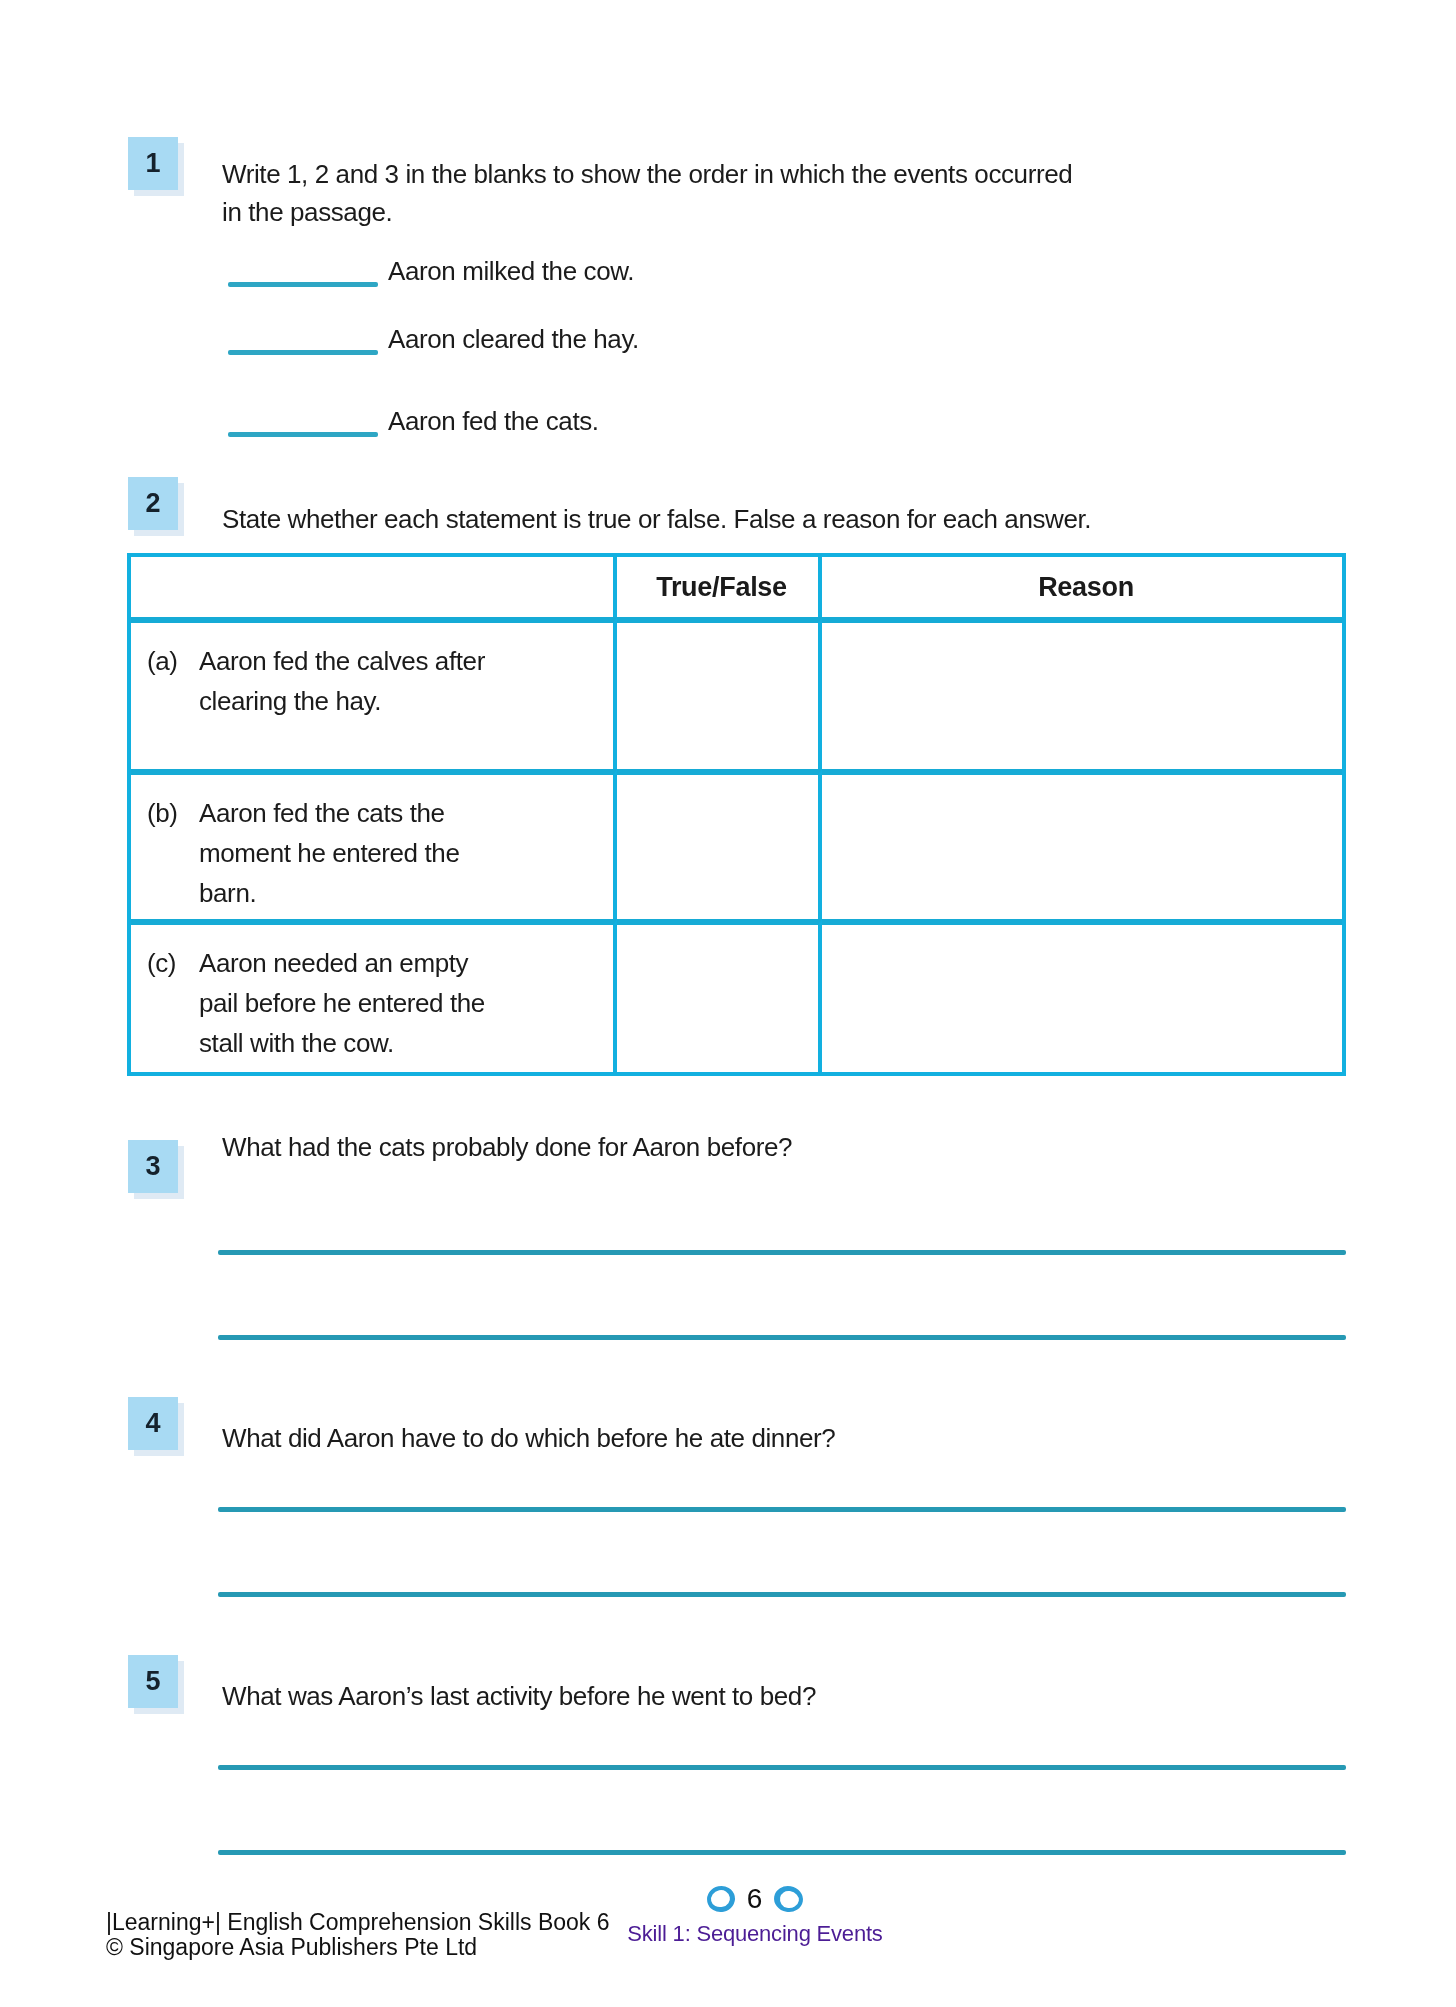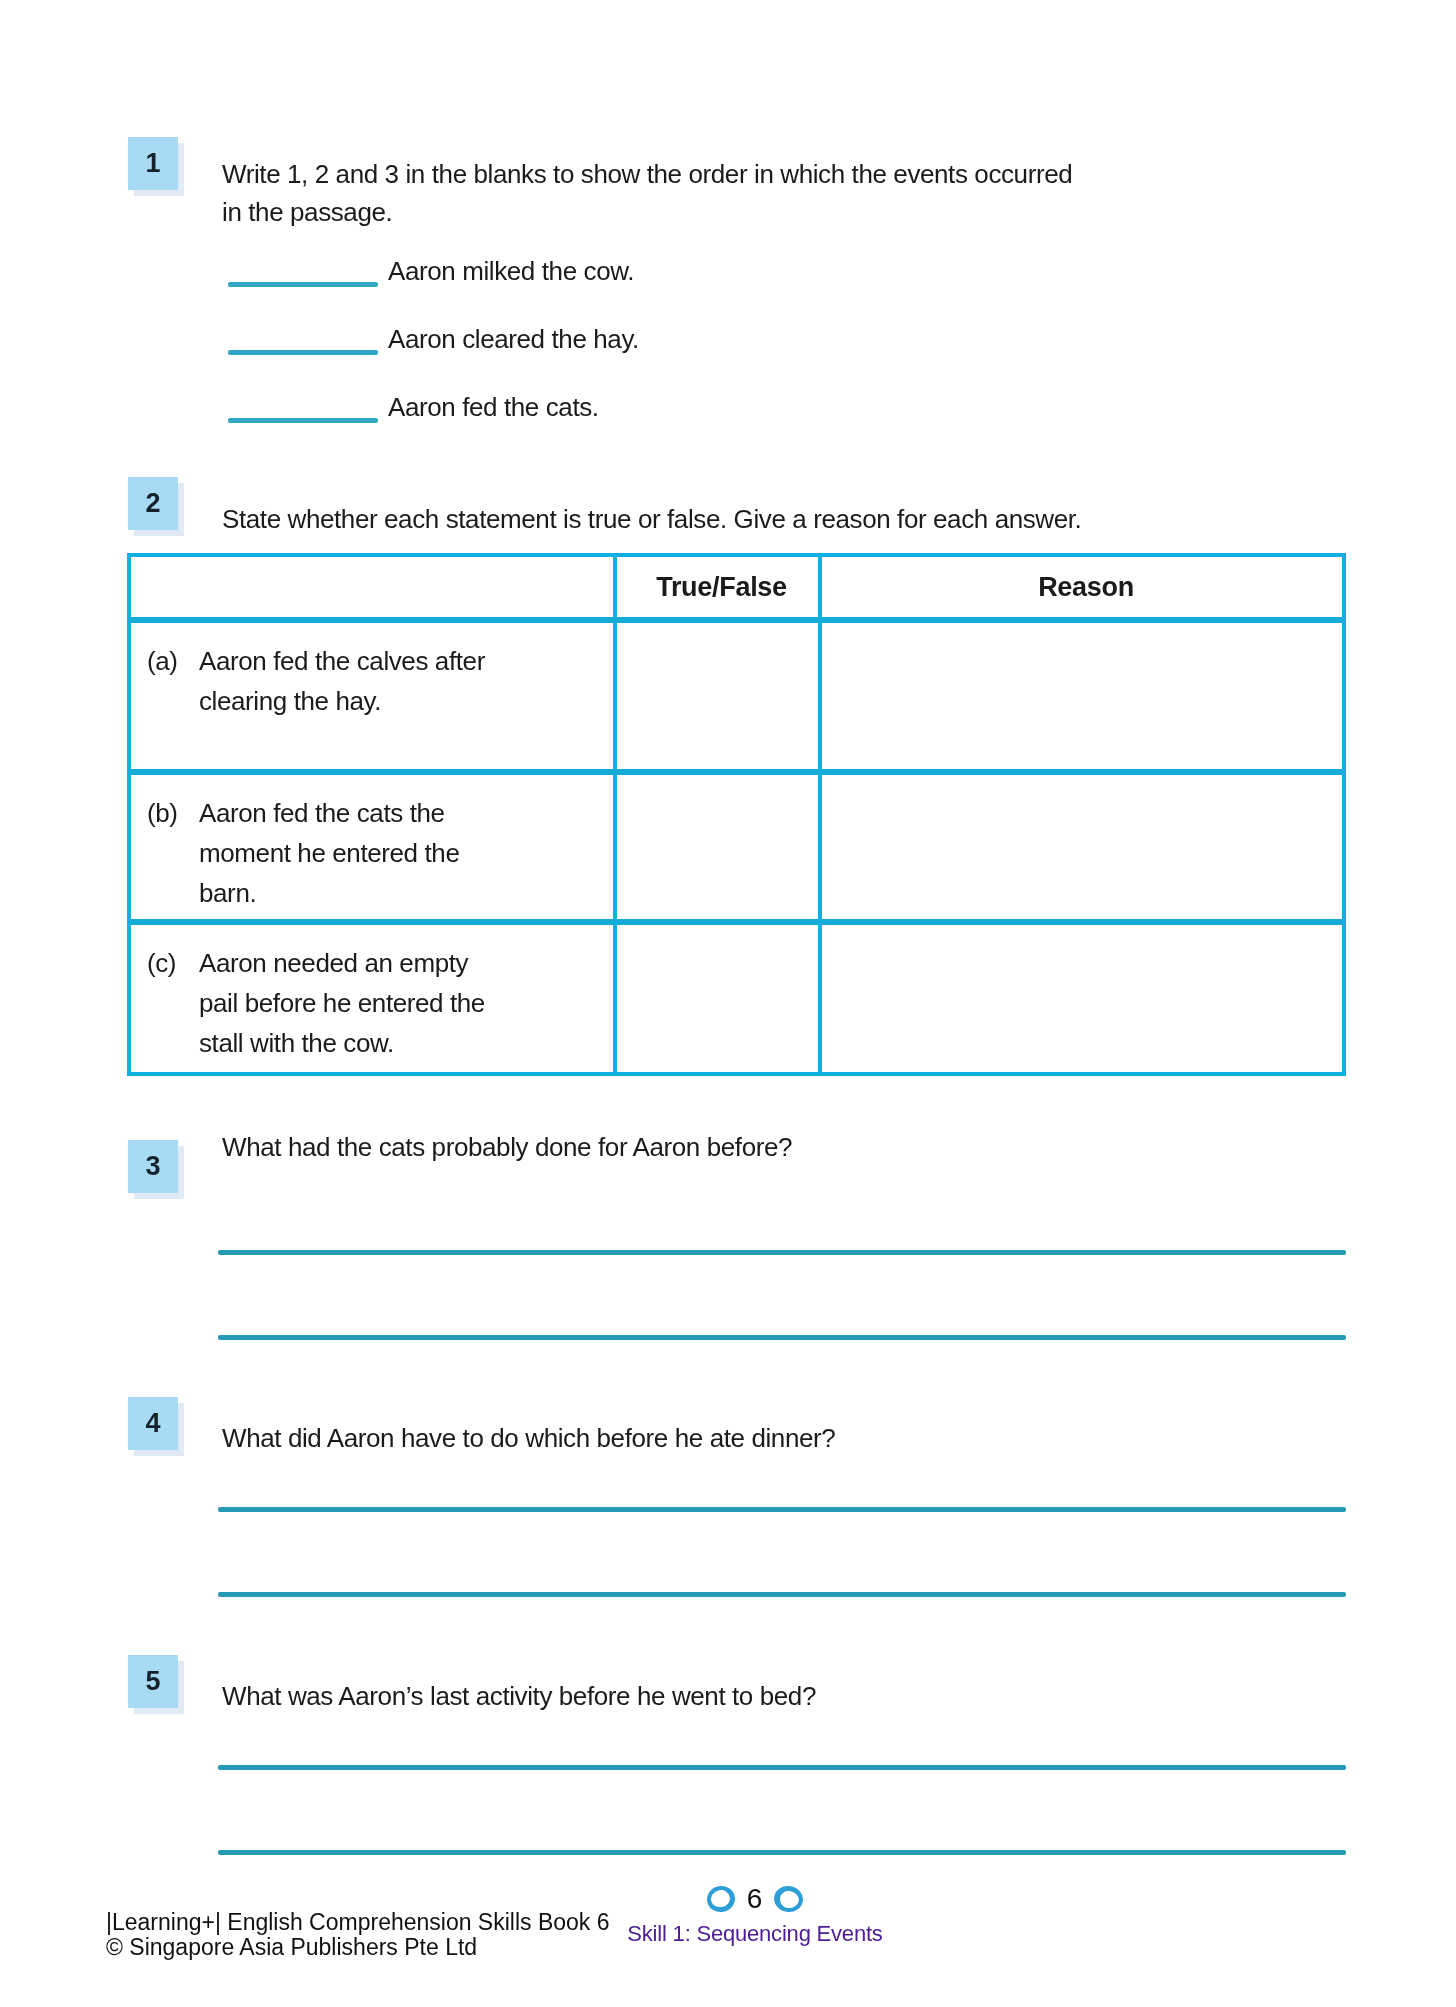--- a/index.html
+++ b/index.html
@@ -54,29 +54,29 @@
 in the passage.</div>
 
   <div class="seq-item" style="top:250px;">
     <span class="seq-blank"></span>
     <span class="seq-text">Aaron milked the cow.</span>
   </div>
   <div class="seq-item" style="top:318px;text-align:right;">
     <span class="seq-blank"></span>
     <span class="seq-text">Aaron cleared the hay.</span>
   </div>
-  <div class="seq-item" style="top:386px;">
+  <div class="seq-item" style="top:400px;">
     <span class="seq-blank"></span>
     <span class="seq-text">Aaron fed the cats.</span>
   </div>
 
   <div class="badge" style="top:477px;">
     <span>2</span>
   </div>
-  <div class="prompt" style="top:484px;width:1140px;">State whether each statement is true or false. Give a reason for each answer.</div>
+  <div class="prompt" style="top:484px;width:1140px;">State whether each statement is true or false. False a reason for each answer.</div>
 
   <div class="tbl">
 
     <div class="cell rowtop"></div>
     <div class="cell rowtop hcell">True/False</div>
     <div class="cell rowtop lastcol hcell">Reason</div>
 
     <div class="cell scell">
       <span class="row-label">(a)</span>
       <span class="stmt">Aaron fed the calves after

